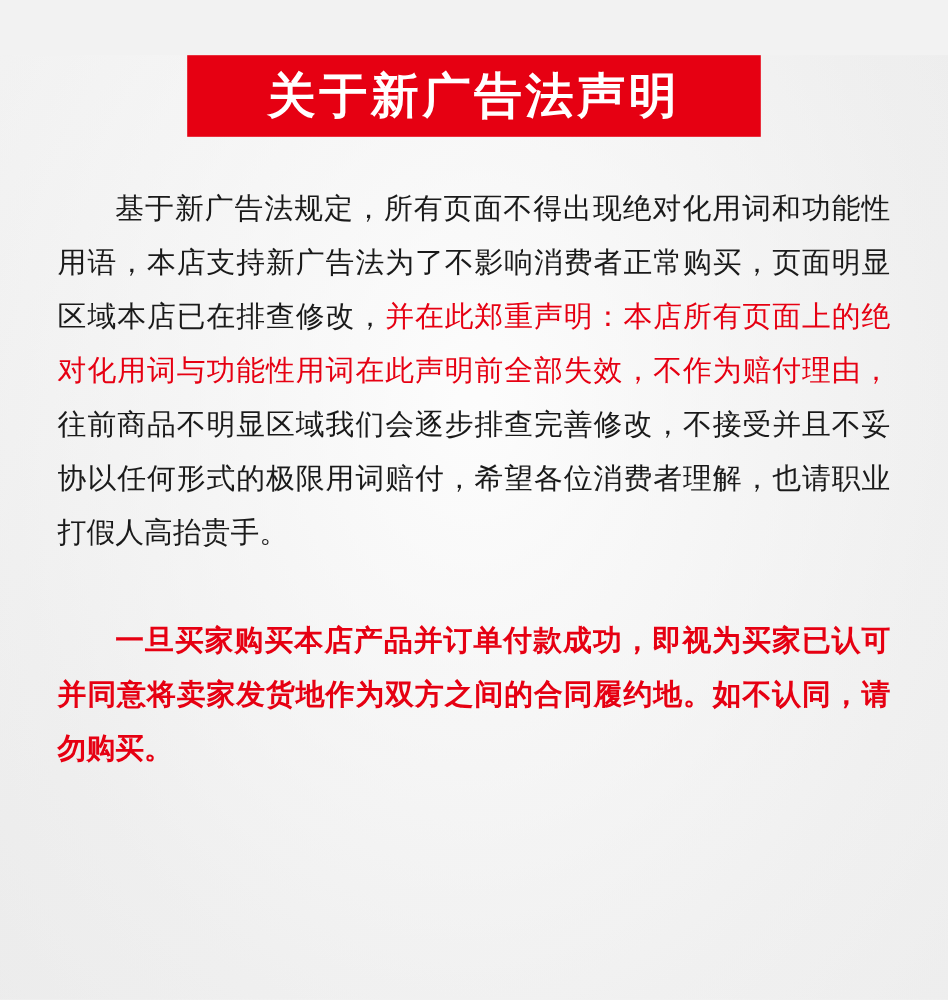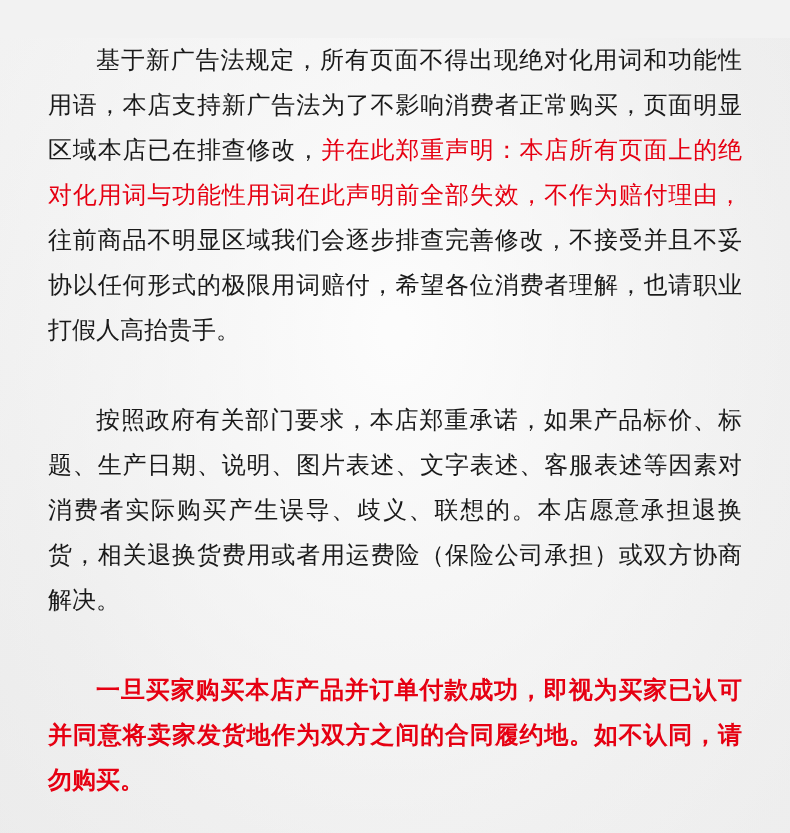--- a/index.html
+++ b/index.html
@@ -72,24 +72,26 @@
   .last-para {
     color: #e60012;
     font-weight: bold;
   }
 </style>
 </head>
 <body>
 
 <div class="page">
 
+  <div class="title-banner">
+    <div class="title-text">关于新广告法声明</div>
+  </div>
 
   <div class="content">
 
     <p class="para"><span>基于新广告法规定，所有页面不得出现绝对化用词和功能性用语，本店支持新广告法为了不影响消费者正常购买，页面明显区域本店已在排查修改，</span><span class="red bold">并在此郑重声明：本店所有页面上的绝对化用词与功能性用词在此声明前全部失效，不作为赔付理由，</span><span>往前商品不明显区域我们会逐步排查完善修改，不接受并且不妥协以任何形式的极限用词赔付，希望各位消费者理解，也请职业打假人高抬贵手。</span></p>
 
-    <p class="para spaced">按照政府有关部门要求，本店郑重承诺，如果产品标价、标题、生产日期、说明、图片表述、文字表述、客服表述等因素对消费者实际购买产生误导、歧义、联想的。本店愿意承担退换货，相关退换货费用或者用运费险（保险公司承担）或双方协商解决。</p>
 
     <p class="para spaced last-para">一旦买家购买本店产品并订单付款成功，即视为买家已认可并同意将卖家发货地作为双方之间的合同履约地。如不认同，请勿购买。</p>
 
   </div>
 
 </div>
 
 </body></html>

